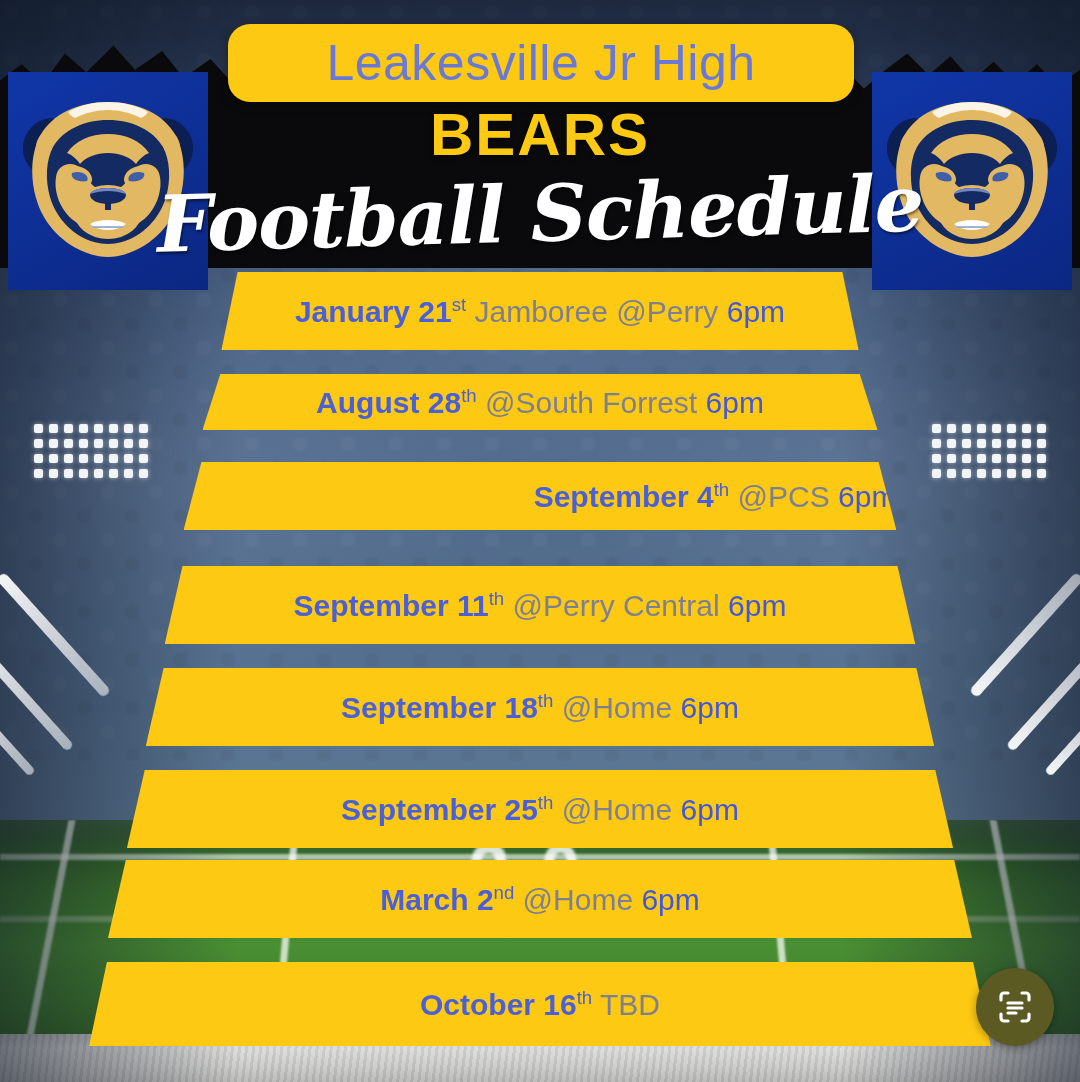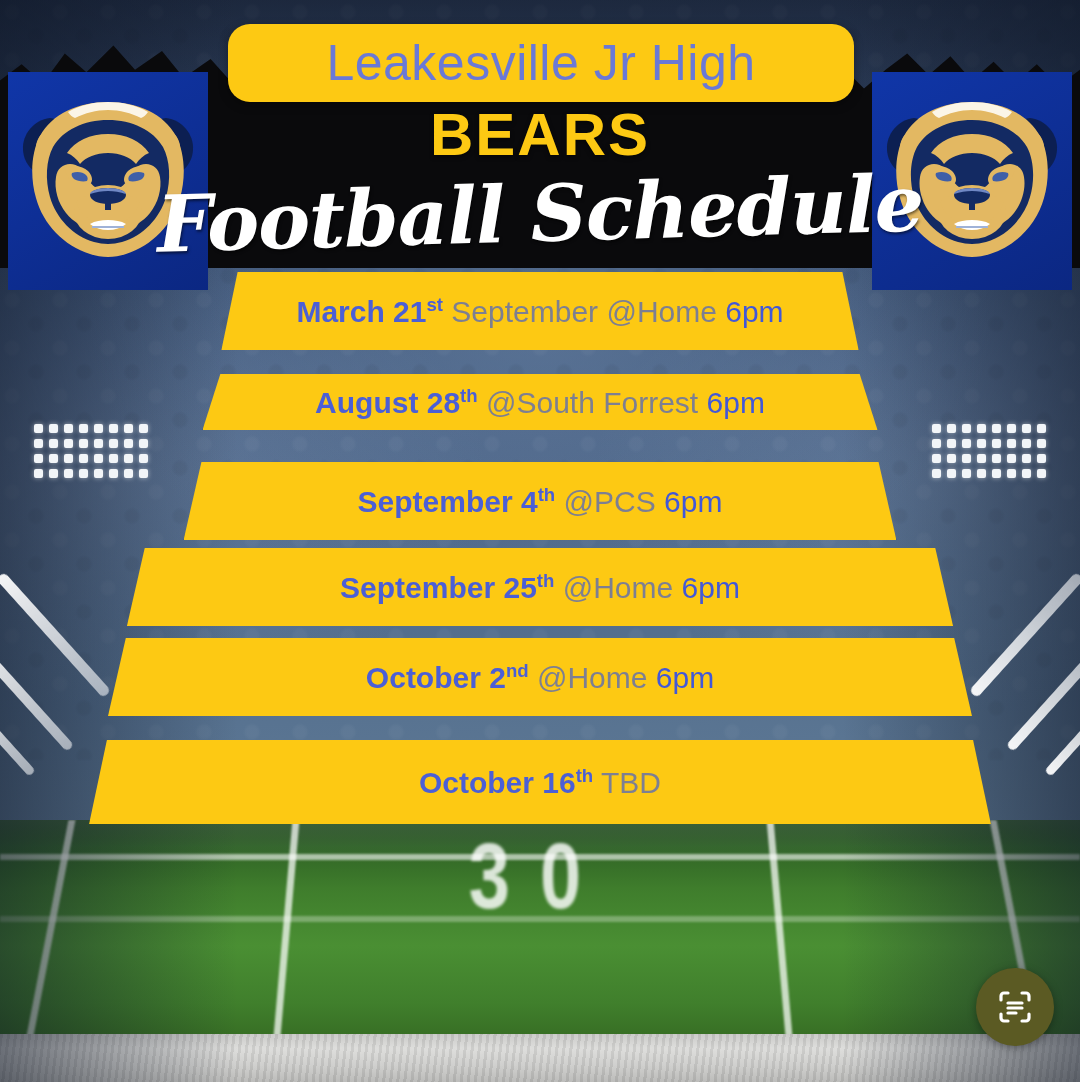--- a/index.html
+++ b/index.html
@@ -196,21 +196,21 @@
   }
   .row .line {
     white-space:nowrap;
     font-family:"Liberation Sans", sans-serif;
     line-height:1;
   }
   .date {
     color:#4b5fd6; font-weight:700;
   }
   .ord {
-    font-size:0.62em; vertical-align:super; font-weight:700; color:#4b5fd6;
+    font-size:0.62em; vertical-align:super; font-weight:400; color:#4b5fd6;
   }
   .opp {
     color:#7d7f92; font-weight:400;
   }
   .time {
     color:#4258d8; font-weight:400;
   }
 
   
   .scan-btn {
@@ -392,33 +392,39 @@
 
   <div class="title-pill">
     <span class="t">Leakesville Jr High</span>
   </div>
 
   <div class="bears">BEARS</div>
   <div class="script">Football Schedule</div>
 
   <div id="schedule">
       <div class="row" style="width: 637.2px; height: 78px; margin-bottom: 24px; clip-path: polygon(2.54237% 0%, 97.4576% 0%, 100% 100%, 0% 100%);">
-        <div class="line" style="font-size: 30px;"><span class="date">March 21</span><sup class="ord">st</sup><span class="opp"> September @Home </span><span class="time">6pm</span></div>
+        <div class="line" style="font-size: 30px;"><span class="date">January 21</span><sup class="ord">st</sup><span class="opp"> Jamboree @Perry </span><span class="time">6pm</span></div>
       </div>
       <div class="row" style="width: 675px; height: 56px; margin-bottom: 32px; clip-path: polygon(2.64% 0%, 97.36% 0%, 100% 100%, 0% 100%);">
         <div class="line" style="font-size: 30px;"><span class="date">August 28</span><sup class="ord">th</sup><span class="opp"> @South Forrest </span><span class="time">6pm</span></div>
       </div>
-      <div class="row" style="width: 712.8px; height: 78px; margin-bottom: 8px; clip-path: polygon(2.5% 0%, 97.5% 0%, 100% 100%, 0% 100%);">
+      <div class="row" style="width: 712.8px; height: 68px; margin-bottom: 36px; clip-path: polygon(2.5% 0%, 97.5% 0%, 100% 100%, 0% 100%); justify-content: flex-end;">
         <div class="line" style="font-size: 30px;"><span class="date">September 4</span><sup class="ord">th</sup><span class="opp"> @PCS </span><span class="time">6pm</span></div>
+      </div>
+      <div class="row" style="width: 750.6px; height: 78px; margin-bottom: 24px; clip-path: polygon(2.3741% 0%, 97.6259% 0%, 100% 100%, 0% 100%);">
+        <div class="line" style="font-size: 30px;"><span class="date">September 11</span><sup class="ord">th</sup><span class="opp"> @Perry Central </span><span class="time">6pm</span></div>
+      </div>
+      <div class="row" style="width: 788.4px; height: 78px; margin-bottom: 24px; clip-path: polygon(2.26027% 0%, 97.7397% 0%, 100% 100%, 0% 100%);">
+        <div class="line" style="font-size: 30px;"><span class="date">September  18</span><sup class="ord">th</sup><span class="opp"> @Home </span><span class="time">6pm</span></div>
       </div>
       <div class="row" style="width: 826.2px; height: 78px; margin-bottom: 12px; clip-path: polygon(2.15686% 0%, 97.8431% 0%, 100% 100%, 0% 100%);">
         <div class="line" style="font-size: 30px;"><span class="date">September  25</span><sup class="ord">th</sup><span class="opp"> @Home </span><span class="time">6pm</span></div>
       </div>
       <div class="row" style="width: 864px; height: 78px; margin-bottom: 24px; clip-path: polygon(2.0625% 0%, 97.9375% 0%, 100% 100%, 0% 100%);">
-        <div class="line" style="font-size: 30px;"><span class="date">October 2</span><sup class="ord">nd</sup><span class="opp">  @Home </span><span class="time">6pm</span></div>
+        <div class="line" style="font-size: 30px;"><span class="date">March 2</span><sup class="ord">nd</sup><span class="opp">  @Home </span><span class="time">6pm</span></div>
       </div>
       <div class="row" style="width: 901.8px; height: 84px; margin-bottom: 0px; clip-path: polygon(1.97605% 0%, 98.024% 0%, 100% 100%, 0% 100%); align-items: center;">
         <div class="line" style="font-size: 30px;"><span class="date">October 16</span><sup class="ord">th</sup><span class="opp"> TBD </span></div>
       </div>
     </div>
 
   <div class="scan-btn">
     <svg width="40" height="40" viewBox="0 0 40 40">
       <g fill="none" stroke="#ffffff" stroke-width="3.2" stroke-linecap="round" stroke-linejoin="round">
         <path d="M6 13V9a3 3 0 0 1 3-3h4"></path>

